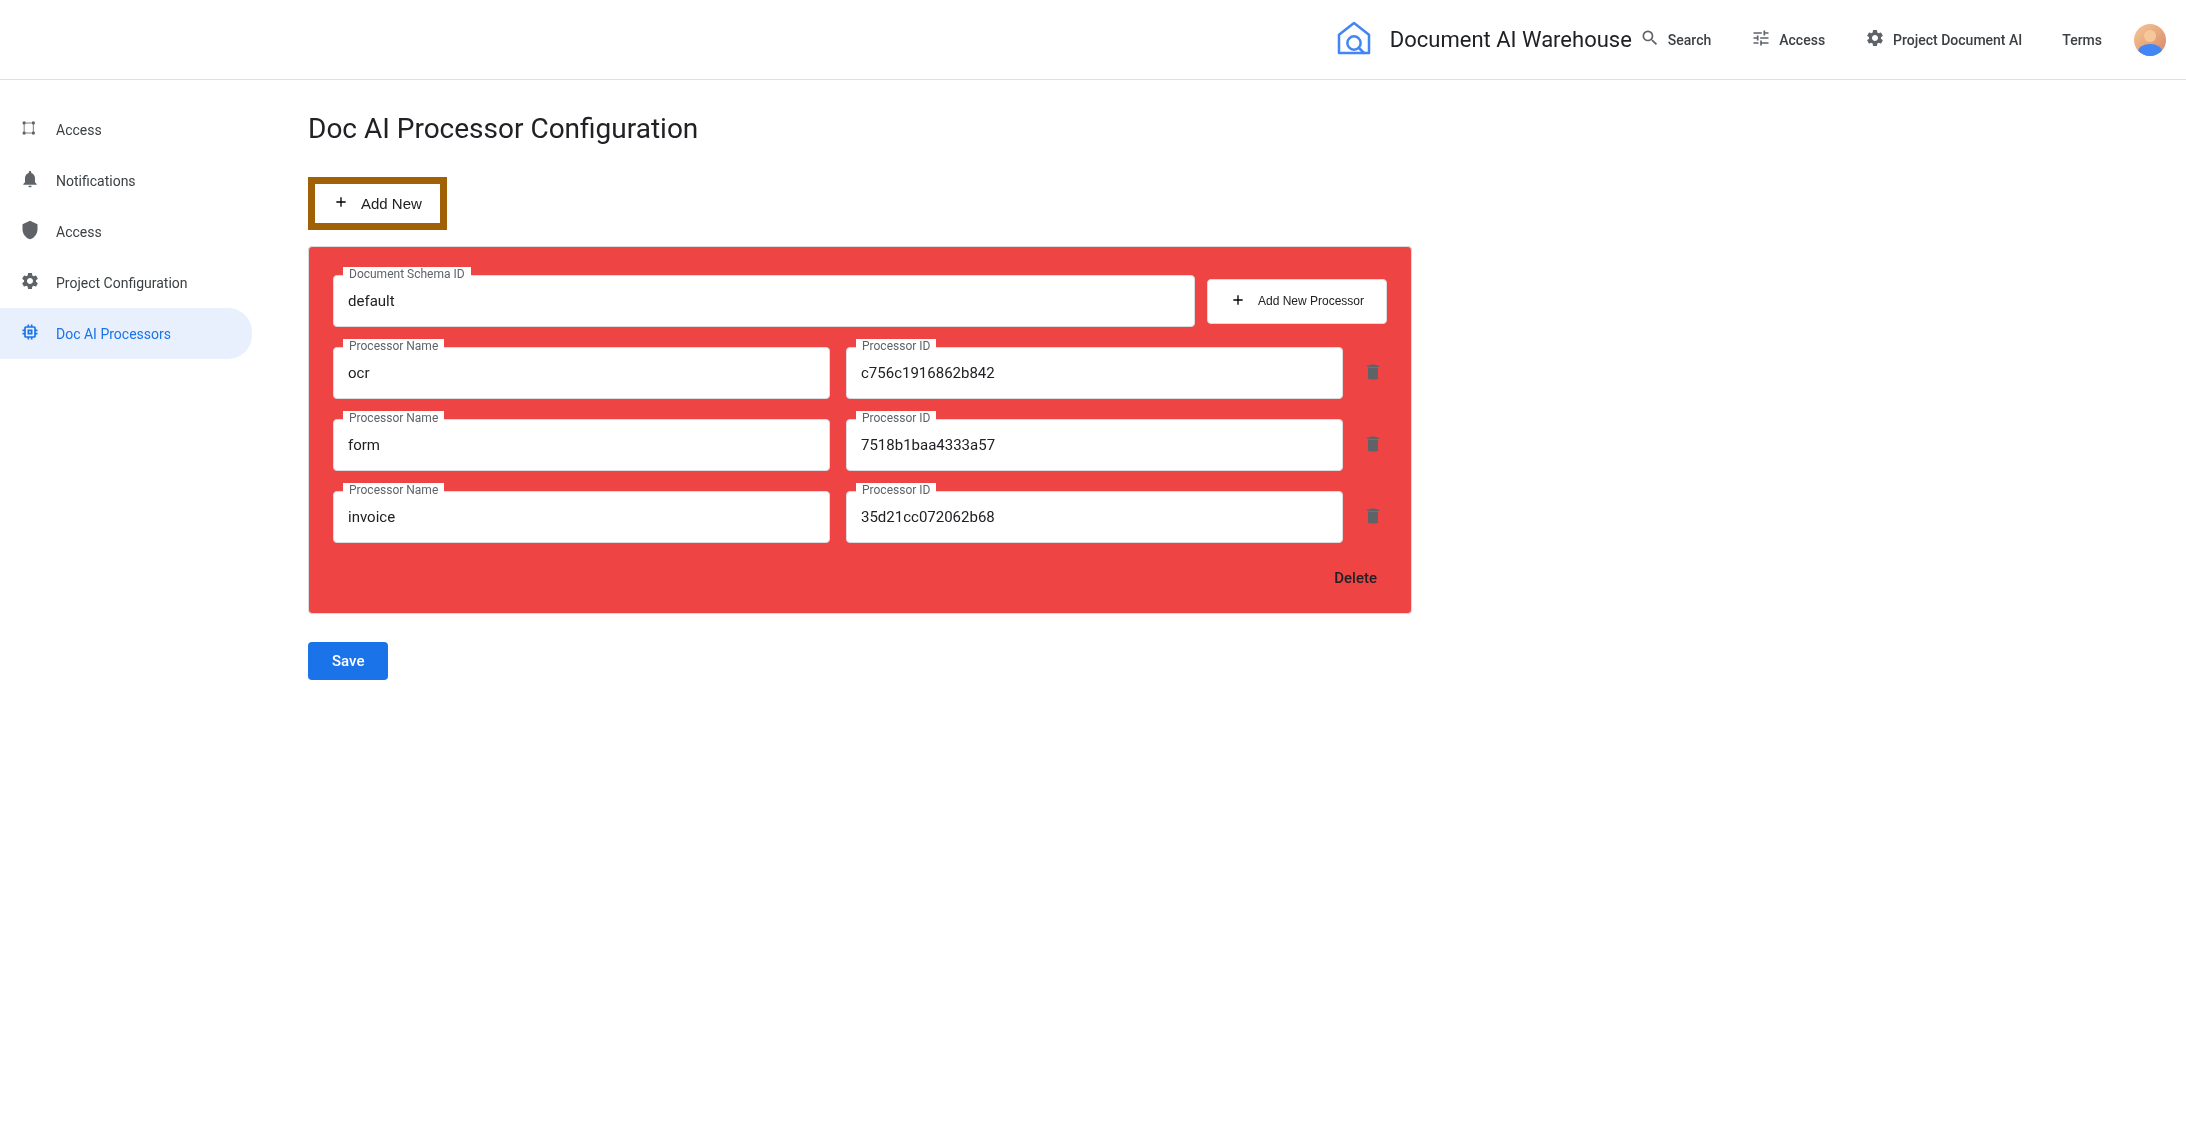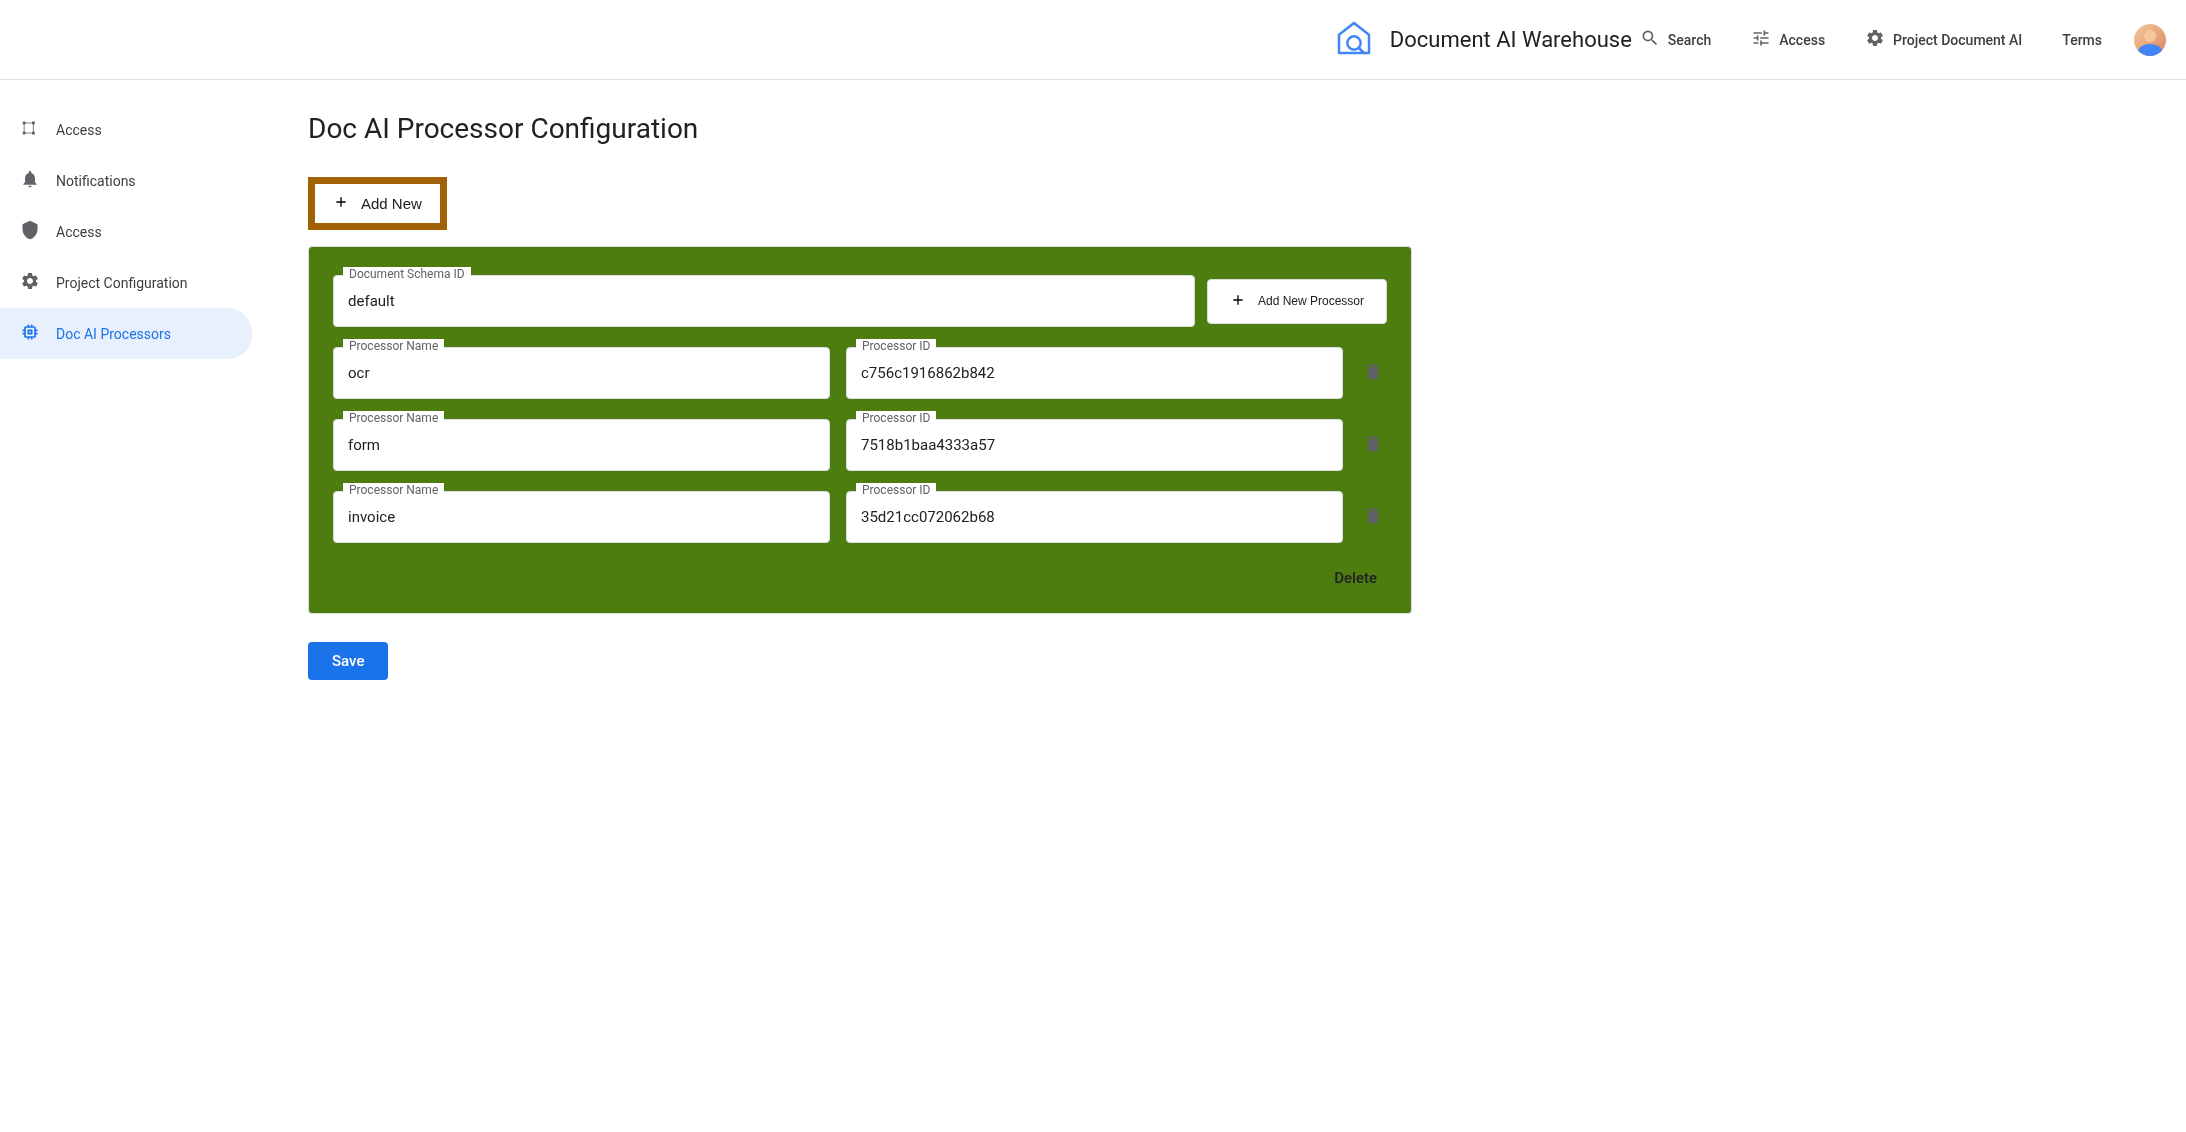--- a/index.html
+++ b/index.html
@@ -171,21 +171,21 @@
     .add-new-btn svg {
       width: 16px;
       height: 16px;
     }
 
     
     .card {
       border: 1px solid #dadce0;
       border-radius: 4px;
       padding: 28px 24px 20px 24px;
-      background: #4d7c0f;
+      background: #ef4444;
     }
 
     .card-top-row {
       display: flex;
       gap: 12px;
       align-items: center;
       margin-bottom: 20px;
     }
 
     

